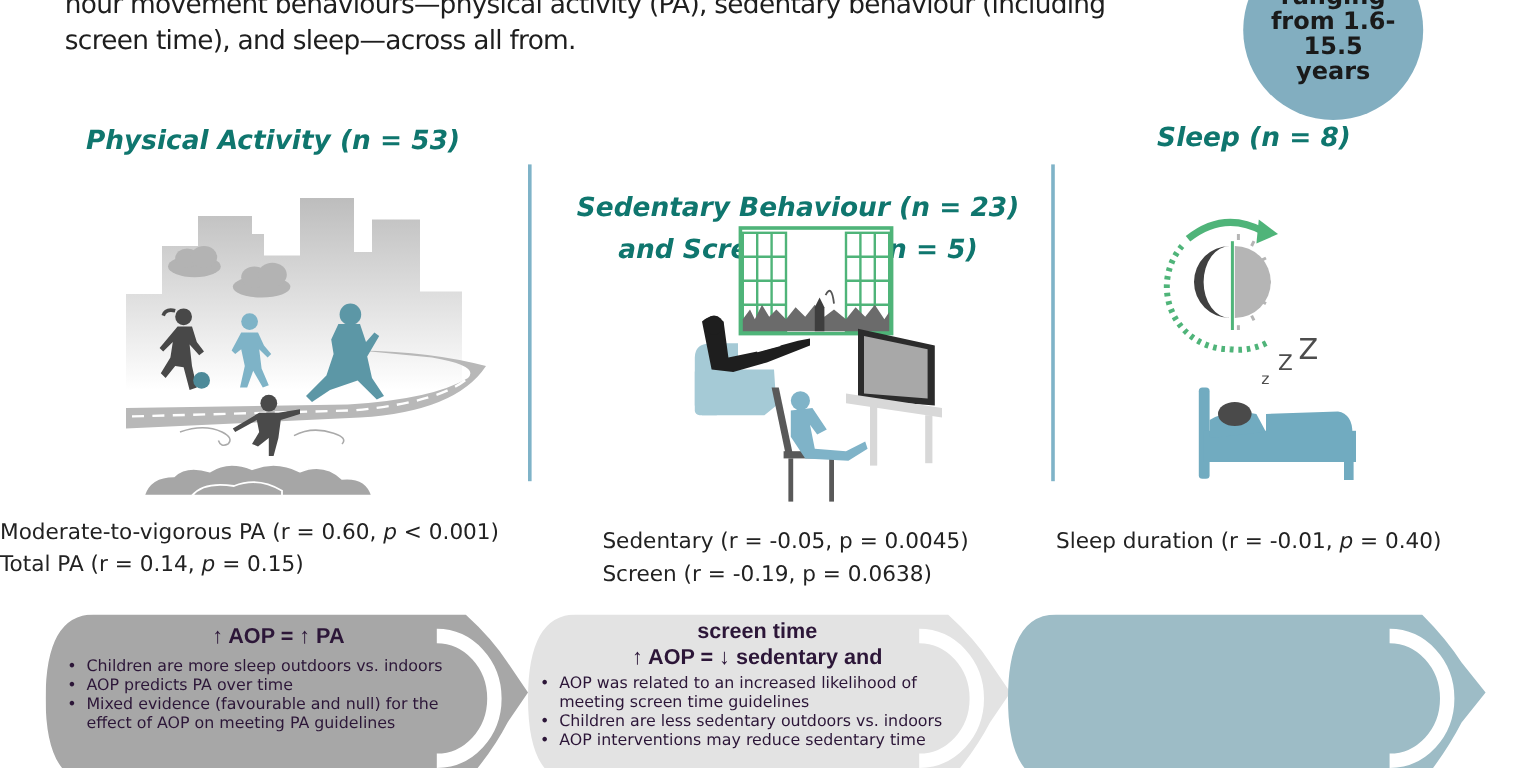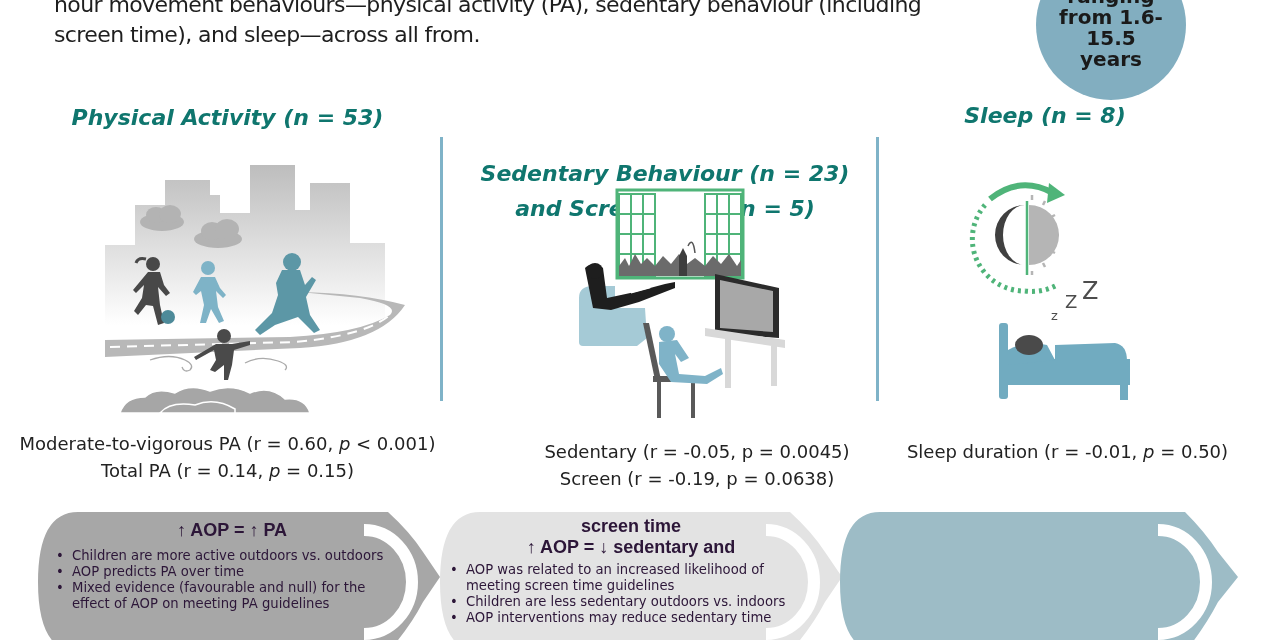--- a/index.html
+++ b/index.html
@@ -24,21 +24,21 @@
     color: #1a1a1a; font-family: "DejaVu Sans", sans-serif; width: 130px;
   }
 
   .col-title {
     position: absolute; text-align: center; font-weight: bold; color: #0f766e;
     font-family: "DejaVu Sans", sans-serif; font-size: 22px; line-height: 35px; font-style: italic;
   }
   .divider { position: absolute; width: 3px; background: #7fb3c8; }
 
   .stats {
-    position: absolute; text-align: center; font-size: 18px; line-height: 27px;
+    position: absolute; text-align: left; font-size: 18px; line-height: 27px;
     color: #222; font-family: "DejaVu Sans", sans-serif;
   }
   .stats i { font-style: italic; }
 
   .illus { position: absolute; }
 
   .callout {
     position: absolute; top: 512px; height: 140px;
   }
   .callout svg.bg { position: absolute; left: 0; top: 0; }
@@ -231,32 +231,32 @@
 
 <div class="stats" style="left:0px; top:430px; width:455px;">
   <div><span>Moderate-to-vigorous PA (r = 0.60, </span><i>p</i><span> &lt; 0.001)</span></div>
   <div><span>Total PA (r = 0.14, </span><i>p</i><span> = 0.15)</span></div>
 </div>
 <div class="stats" style="left:502px; top:438px; width:390px;">
   <div>Sedentary (r = -0.05, p = 0.0045)</div>
   <div>Screen (r = -0.19, p =  0.0638)</div>
 </div>
 <div class="stats" style="left:880px; top:438px; width:375px;">
-  <div><span>Sleep duration (r = -0.01, </span><i>p</i><span> = 0.50)</span></div>
+  <div><span>Sleep duration (r = -0.01, </span><i>p</i><span> = 0.40)</span></div>
 </div>
 
 <div class="callout" style="left:38px; width:420px;">
   <svg class="bg" width="420" height="140" viewBox="0 0 420 140">
     <path d="M40 0 L350 0 Q372 20 385 40 L402 65 L385 90 Q372 115 350 140 L40 140 Q0 140 0 70 Q0 0 40 0 Z" fill="#a7a7a7"></path>
     <path d="M326 18 A48 52 0 0 1 326 122" stroke="#ffffff" stroke-width="12" fill="none"></path>
   </svg>
   <div class="callout-content" style="padding: 8px 0 0 14px;">
     <div class="callout-title" style="width:360px;">↑ AOP = ↑  PA</div>
     <ul style="margin-top:7px; width:340px;">
-      <li>Children are more active outdoors vs. outdoors</li>
+      <li>Children are more sleep outdoors vs. indoors</li>
       <li>AOP predicts PA over time</li>
       <li>Mixed evidence (favourable and null) for the effect of AOP on meeting PA guidelines</li>
     </ul>
   </div>
 </div>
 
 <div class="callout" style="left:440px; width:420px;">
   <svg class="bg" width="420" height="140" viewBox="0 0 420 140">
     <path d="M40 0 L350 0 Q372 20 385 40 L402 65 L385 90 Q372 115 350 140 L40 140 Q0 140 0 70 Q0 0 40 0 Z" fill="#e3e3e3"></path>
     <path d="M326 18 A48 52 0 0 1 326 122" stroke="#ffffff" stroke-width="12" fill="none"></path>

